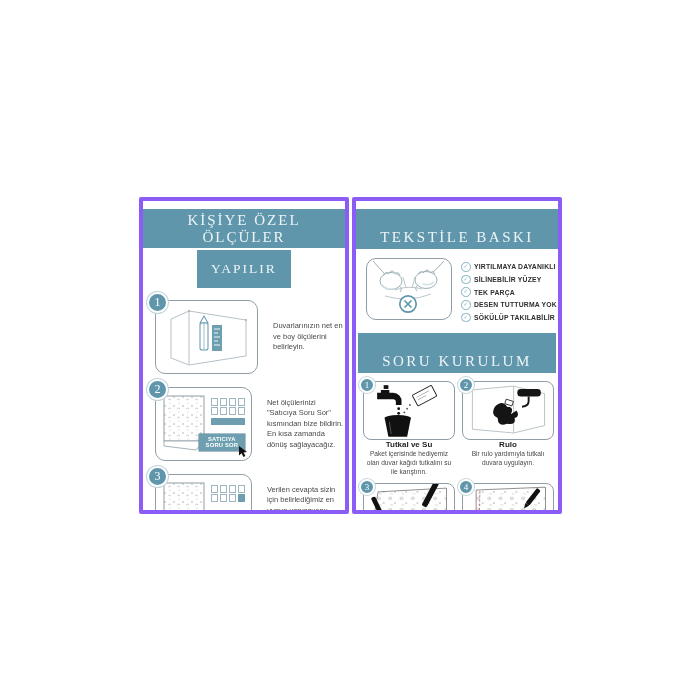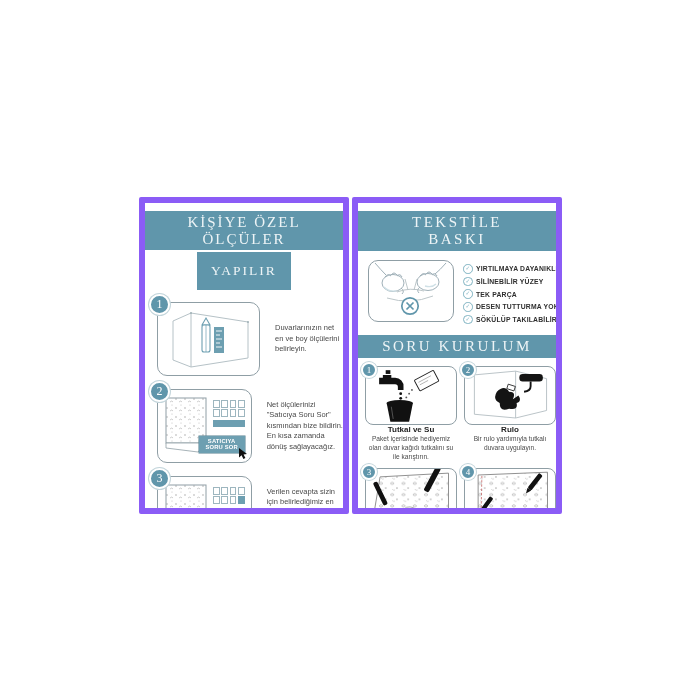--- a/index.html
+++ b/index.html
@@ -1,27 +1,27 @@
 <!DOCTYPE html>
 <html><head>
 <meta charset="utf-8">
 <style>
   html,body{margin:0;padding:0;}
   body{width:700px;height:700px;background:#ffffff;position:relative;
        font-family:"Liberation Sans",sans-serif;color:#4a4a4a;overflow:hidden;}
   .sheet{position:absolute;left:139px;top:197px;width:423px;height:317px;display:flex;gap:3px;}
-  .panel{background:#fff;border:6px solid #8b5cf6;border-radius:2px;box-sizing:border-box;
+  .panel{background:#fff;border:4px solid #8b5cf6;border-radius:2px;box-sizing:border-box;
          width:210px;height:317px;overflow:hidden;position:relative;}
 
   
   .band{display:block;margin:0 auto;background:#6096ab;color:#edf4f6;text-align:center;
         font-family:"Liberation Serif",serif;letter-spacing:2px;width:fit-content;}
   .band1L{font-size:15px;padding:3px 7px 2px;margin-top:8px;}
   .band2L{font-size:13.5px;padding:11px 14px;margin-top:2px;}
-  .bandR{font-size:15px;padding:3px 24px 3px;margin-top:8px;letter-spacing:2.5px;font-family:Liberation Serif, serif;}
+  .bandR{font-size:15px;padding:20px 24px 3px;margin-top:8px;letter-spacing:2.5px;font-family:Liberation Serif, serif;}
 
   
   .lsteps{margin-top:12px;}
   .lstep{display:flex;align-items:center;margin:0 0 13px 12px;position:relative;}
   .illbox{border:1.5px solid #8f9ea5;border-radius:10px;position:relative;background:#fff;box-sizing:border-box;}
   .lbox{width:104px;height:74px;}
   .numc{position:absolute;display:flex;align-items:center;justify-content:center;
         background:#6096ab;color:#fff;border:2px solid #fff;border-radius:50%;
         box-shadow:0 0 0 1px #c3d5db;font-family:"Liberation Serif",serif;z-index:3;}
   .numL{width:17px;height:17px;left:-9px;top:-9px;font-size:12px;}

